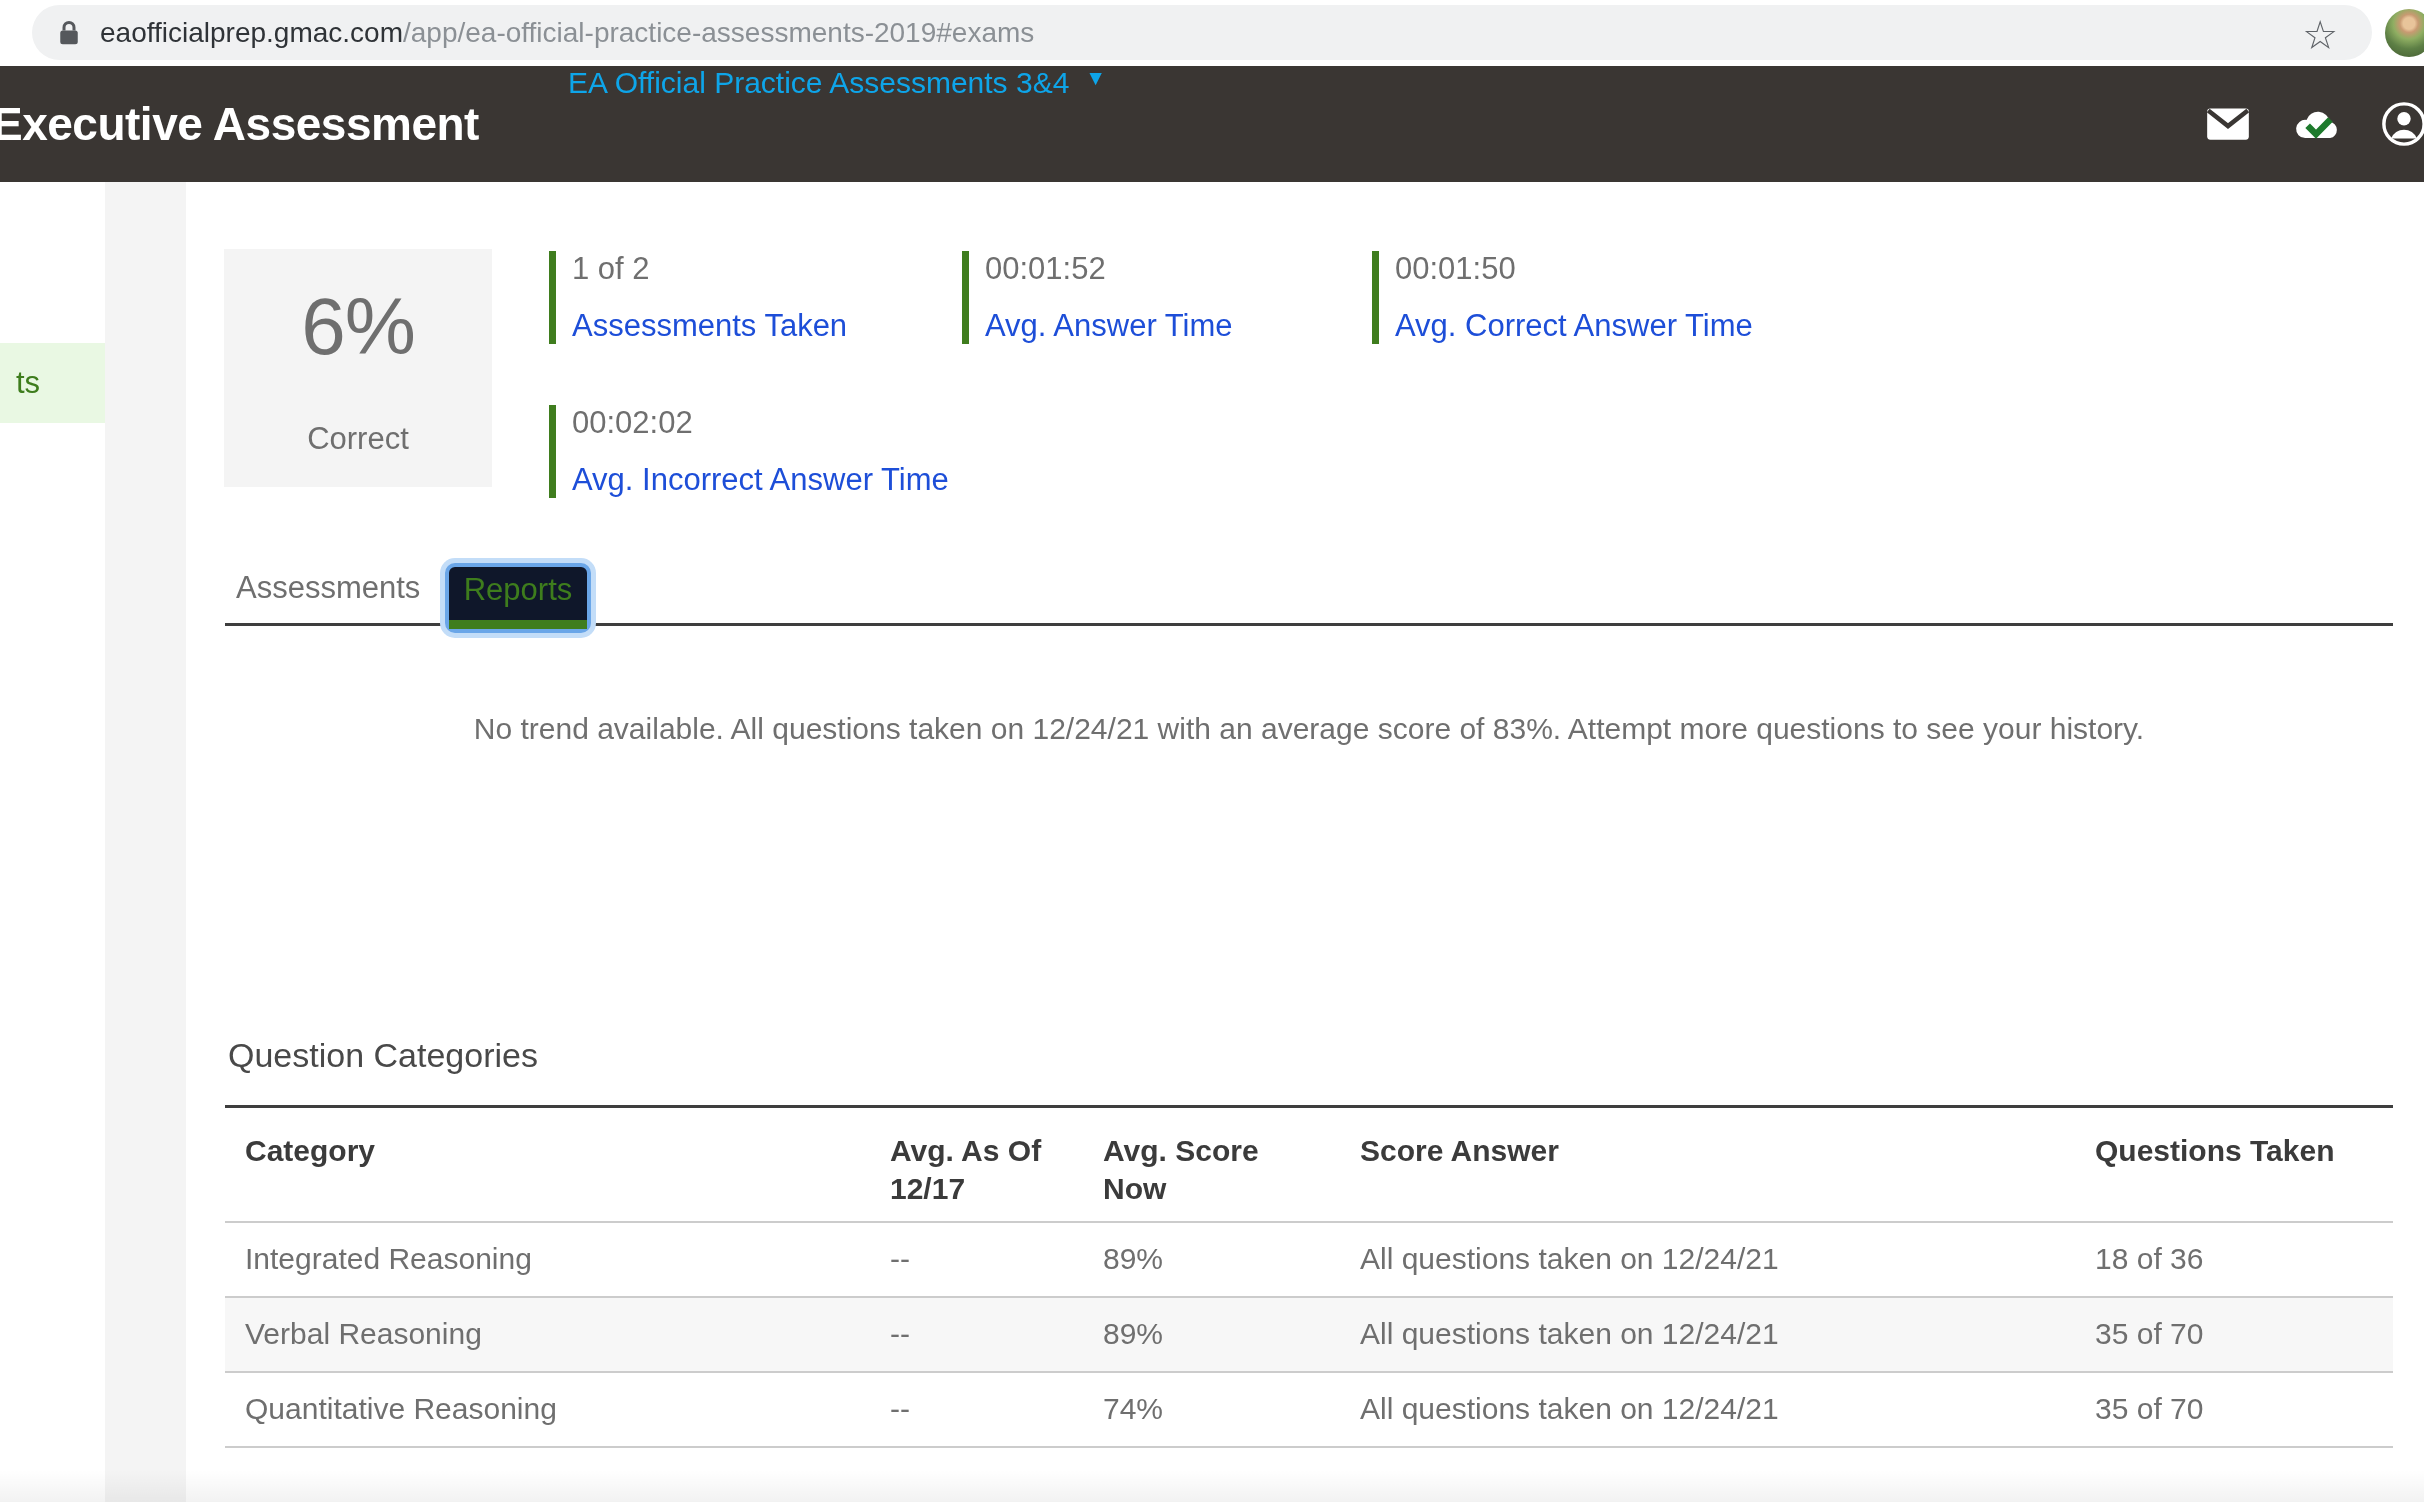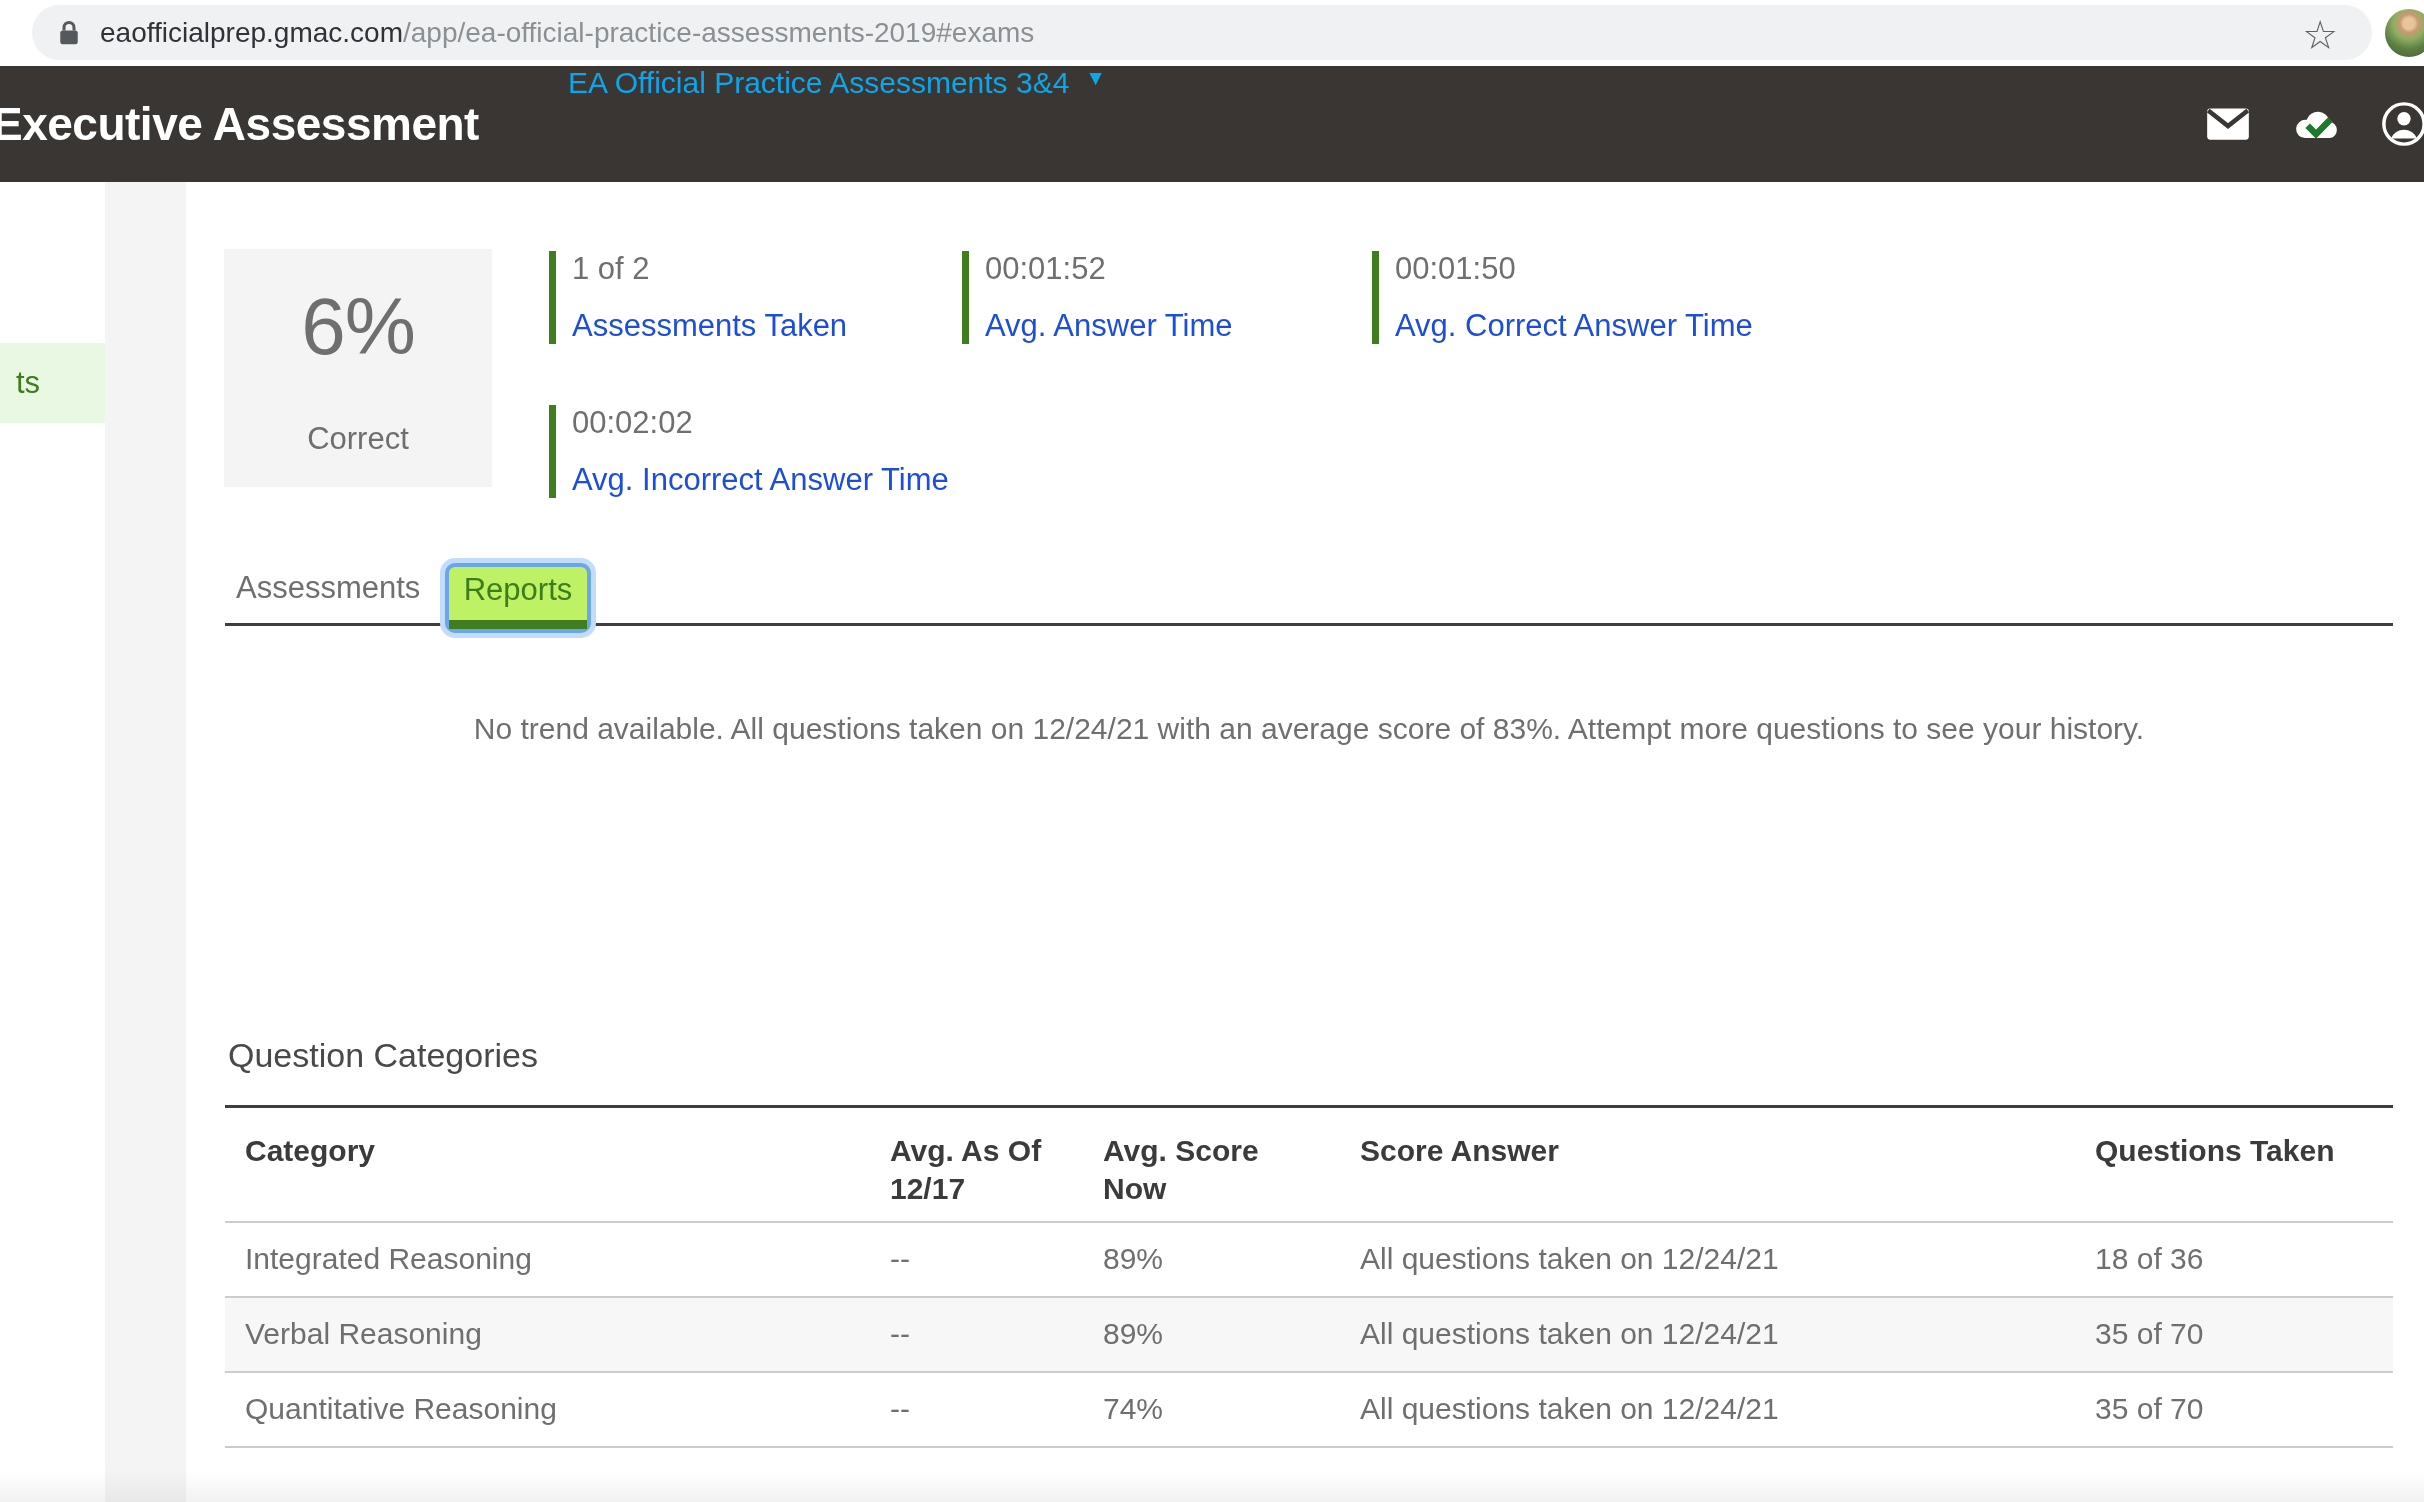--- a/index.html
+++ b/index.html
@@ -86,21 +86,21 @@
   .stat-3 { left: 1372px; top: 251px; }
   .stat-4 { left: 549px; top: 394px; margin-top: 11px; }
 
   
   .tab-assessments {
     position: absolute; left: 236px; top: 570px; font-size: 31px; color: #6f6f6f;
     background: none; border: none; cursor: pointer; font-family: inherit;
   }
   .tab-reports {
     position: absolute; left: 445px; top: 563px; width: 146px; height: 70px;
-    background: #bef264; border: 4px solid #6aa6e8; border-radius: 10px;
+    background: #0f172a; border: 4px solid #6aa6e8; border-radius: 10px;
     box-shadow: 0 0 0 5px #c3ddf8;
     color: #3e7d1d; font-size: 31px; font-family: inherit;
     display: flex; align-items: center; justify-content: center;
     cursor: pointer; z-index: 2; padding-bottom: 16px;
   }
   .tab-reports::after {
     content: ""; position: absolute; left: 0; right: 0; bottom: 0; height: 9px; background: #3f7d1e;
   }
   .tabs-divider { position: absolute; left: 225px; top: 623px; width: 2168px; height: 3px; background: #3e3e3e; }
 

